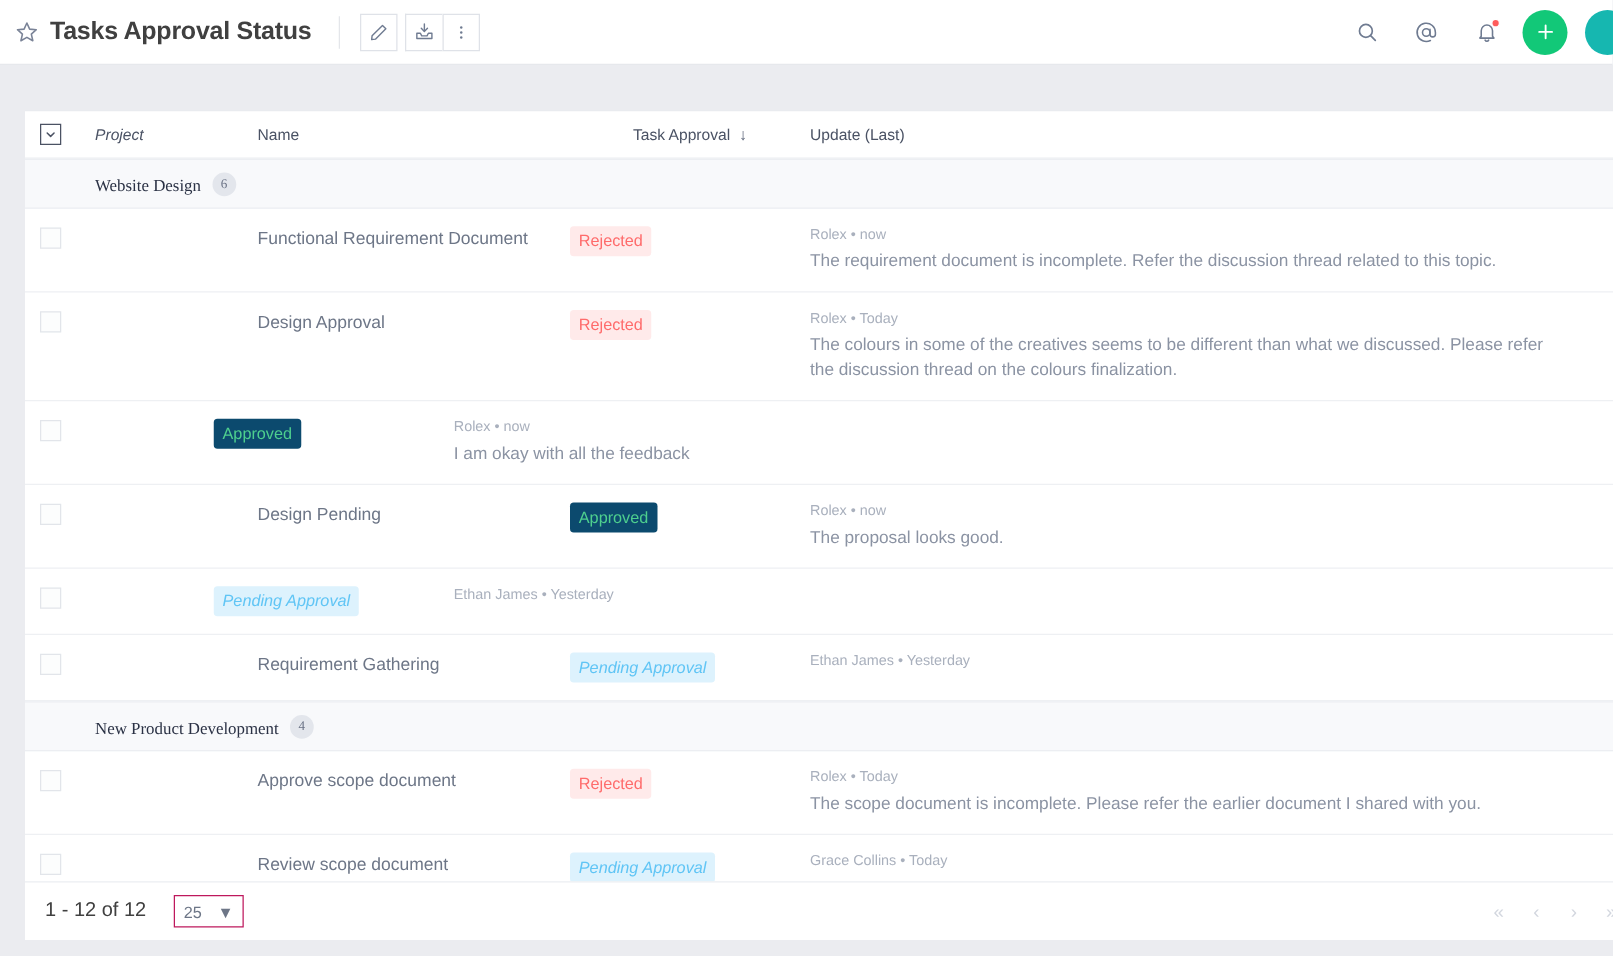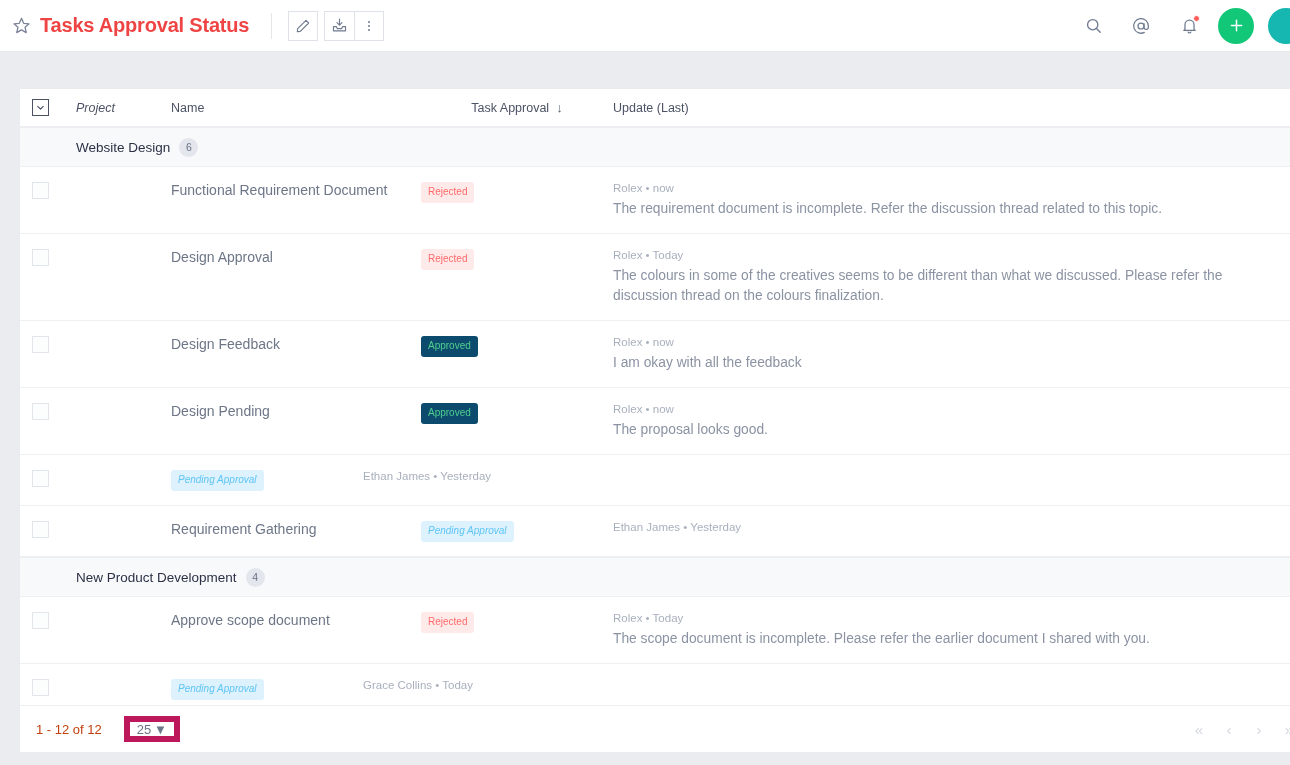--- a/index.html
+++ b/index.html
@@ -21,21 +21,21 @@
     border-bottom: 1px solid #e6e8ec;
   }
   .star-icon {
     margin-left: 10px; width: 22px; height: 22px;
     display: flex; align-items: center; justify-content: center;
     color: #7a8397; cursor: pointer;
   }
   .page-title {
     margin-left: 8px;
     font-size: 20px; font-weight: bold;
-    color: #ef4444; letter-spacing: -0.2px;
+    color: #404040; letter-spacing: -0.2px;
     white-space: nowrap;
   }
   .title-divider {
     width: 1px; height: 26px; background: #e4e6ea;
     margin-left: 22px;
   }
   .tool-group { display: flex; align-items: center; margin-left: 16px; }
   .tool-btn {
     width: 30px; height: 30px;
     border: 1px solid #dfe2e8; background: #fff;
@@ -82,21 +82,21 @@
   }
 
   .table-head {
     display: flex; align-items: center;
     height: 38px; width: 100%;
     border-bottom: 1px solid #eceef2;
     position: relative;
   }
   .col-check { width: 56px; display: flex; align-items: center; padding-left: 12px; flex: none; }
   .col-project { width: 95px; flex: none; font-style: italic; }
-  .col-name { width: 250px; flex: none; }
+  .col-name { width: 250px; flex: none; margin-left: 35px; }
   .col-approval { width: 192px; flex: none; justify-content: center; }
   .col-update { flex: 1 1 auto; min-width: 0; }
 
   .th {
     font-size: 12.5px; color: #4a5264;
     display: flex; align-items: center; gap: 7px;
   }
   .sort-arrow { color: #5b6478; font-size: 13px; line-height: 1; }
 
   .head-check {
@@ -113,21 +113,21 @@
   }
 
   
   .group-row {
     display: flex; align-items: center;
     height: 40px; width: 100%;
     background: #f8f9fb;
     border-bottom: 1px solid #eceef2;
     border-top: 1px solid #eceef2;
   }
-  .group-label-wrap { display: flex; align-items: center; gap: 9px; padding-left: 56px; }
+  .group-label-wrap { display: flex; align-items: flex-end; gap: 9px; padding-left: 56px; font-family: Liberation Serif, serif; }
   .group-label { font-size: 13.5px; color: #2b3245; font-weight: normal; }
   .group-count {
     min-width: 19px; height: 19px; padding: 0 5px;
     border-radius: 50%; background: #e3e6ec;
     color: #6a7285; font-size: 10.5px;
     display: flex; align-items: center; justify-content: center;
   }
 
   
   .row {
@@ -140,21 +140,21 @@
     width: 17px; height: 17px;
     border: 1px solid #e2e5ea; background: #fcfdfd;
     cursor: pointer; margin-top: 1px;
   }
   .cell-name {
     font-size: 14px; color: #6d7687;
     line-height: 18px; 
   }
   .badge {
     display: inline-block;
-    font-size: 10px; line-height: 1;
+    font-size: 13px; line-height: 1;
     padding: 5px 7px 6px 7px;
     border-radius: 3px; white-space: nowrap;
   }
   .badge.rejected { background: #ffeaea; color: #ff6b6b; }
   .badge.approved { background: #0c4a6e; color: #4ecf8e; }
   .badge.pending  { background: #ddf2fd; color: #60c5f5; font-style: italic; }
 
   .upd-meta {
     font-size: 11.5px; color: #a9b0bd;
     line-height: 14px; margin-bottom: 4px;
@@ -165,25 +165,25 @@
   }
 
   
   .footer {
     position: absolute; left: 0; bottom: 0;
     width: 1290px; height: 47px;
     background: #fff; border-top: 1px solid #eceef2;
     display: flex; align-items: center;
   }
   .foot-count {
-    margin-left: 16px; font-size: 13px; color: #c2410c;
+    margin-left: 16px; font-size: 16px; color: #404040;
   }
   .page-size {
     margin-left: 22px; width: 56px; height: 26px;
-    border: 6px solid #be185d; background: #fff;
+    border: 1px solid #be185d; background: #fff;
     display: flex; align-items: center; justify-content: space-between;
     padding: 0 7px; cursor: pointer;
   }
   .page-size span { font-size: 13px; color: #6d7687; }
   .page-caret { color: #b4bac5; font-size: 9px; }
   .pager { margin-left: auto; display: flex; align-items: center; padding-right: 6px; }
   .pg-btn {
     width: 30px; height: 30px;
     display: flex; align-items: center; justify-content: center;
     color: #d3d7df; font-size: 15px; cursor: pointer;
@@ -310,21 +310,20 @@
         <div class="col-update">
           <div class="upd-meta">Rolex • Today</div>
           <div class="upd-text">The colours in some of the creatives seems to be different than what we discussed. Please refer the discussion thread on the colours finalization.</div>
         </div>
       </div>
       <div class="row tall">
         <div class="col-check">
           <div class="row-check"></div>
         </div>
         <div class="col-project"></div>
-        <div class="col-name cell-name">Design Feedback</div>
         <div class="col-approval"><span class="badge approved">Approved</span></div>
         <div class="col-update">
           <div class="upd-meta">Rolex • now</div>
           <div class="upd-text">I am okay with all the feedback</div>
         </div>
       </div>
       <div class="row tall">
         <div class="col-check">
           <div class="row-check"></div>
         </div>
@@ -373,20 +372,21 @@
         <div class="col-update">
           <div class="upd-meta">Rolex • Today</div>
           <div class="upd-text">The scope document is incomplete. Please refer the earlier document I shared with you.</div>
         </div>
       </div>
       <div class="row">
         <div class="col-check">
           <div class="row-check"></div>
         </div>
         <div class="col-project"></div>
+        <div class="col-name cell-name">Review scope document</div>
         <div class="col-approval"><span class="badge pending">Pending Approval</span></div>
         <div class="col-update">
           <div class="upd-meta">Grace Collins • Today</div>
         </div>
       </div>
       <div class="row">
         <div class="col-check">
           <div class="row-check"></div>
         </div>
         <div class="col-project"></div>

